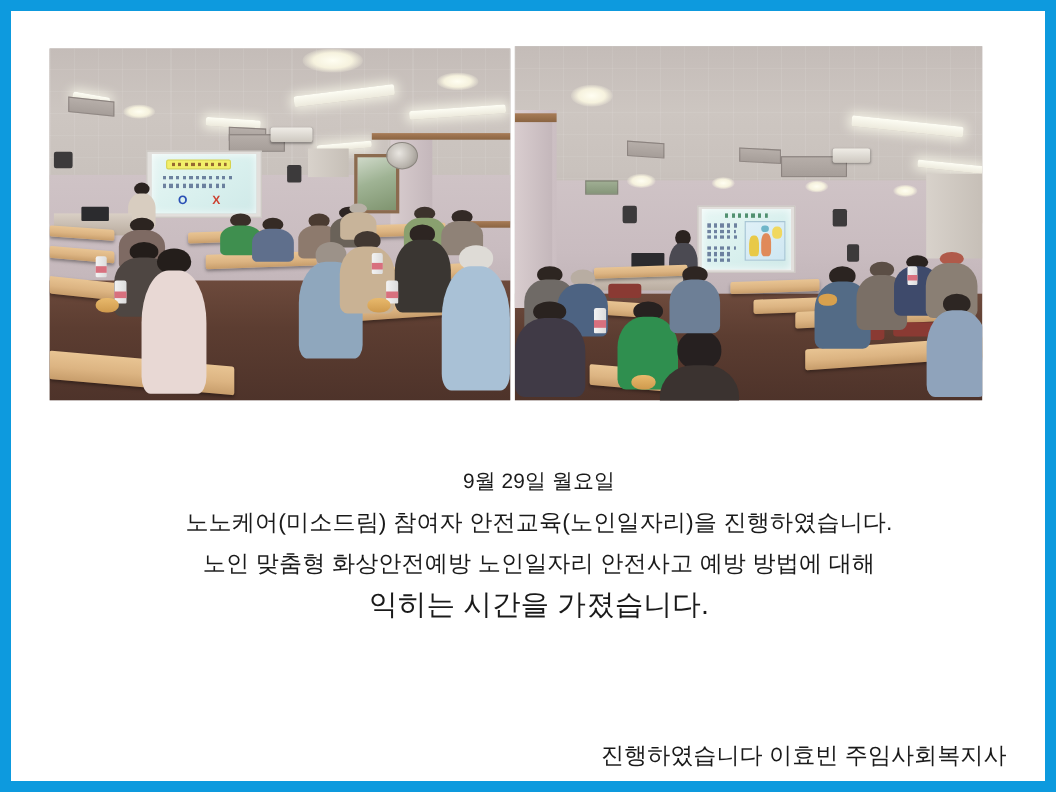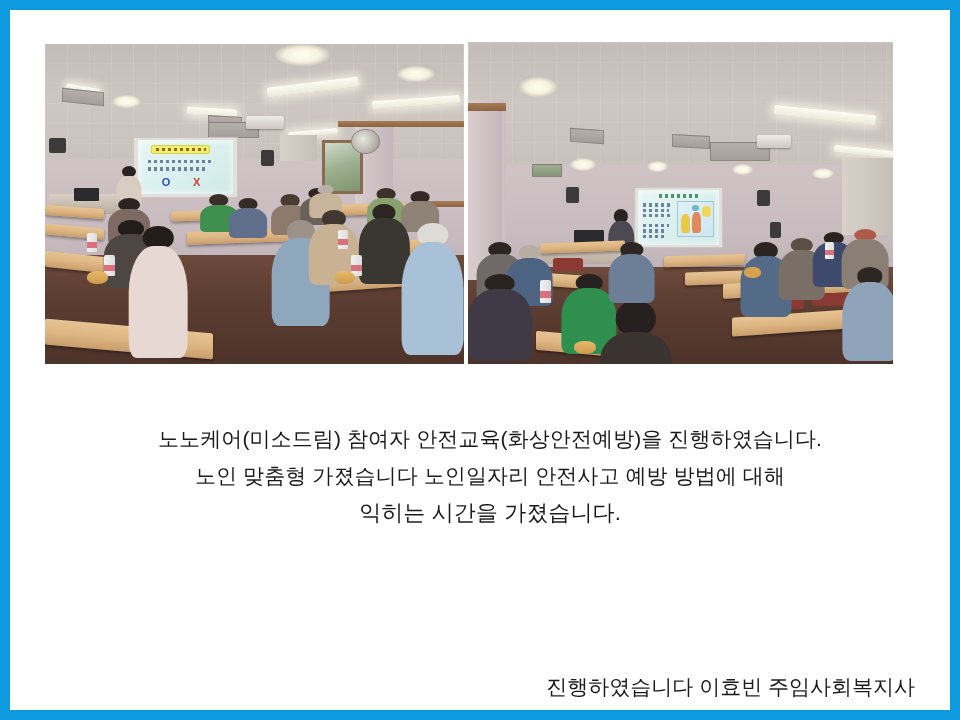--- a/index.html
+++ b/index.html
@@ -207,21 +207,21 @@
     color:#1a1a1a;
   }
   .cline {
     display:block;
     font-family:"Liberation Sans", sans-serif;
     letter-spacing:.1px;
   }
   .cline-1 { font-size:19px; line-height:37px; }
   .cline-2 { font-size:21px; line-height:37px; }
   .cline-3 { font-size:21px; line-height:37px; }
-  .cline-4 { font-size:22px; line-height:37px; }
+  .cline-4 { font-size:26px; line-height:37px; }
   .cline-5 { font-size:21px; line-height:37px; }
 
   #signature {
     position:absolute;
     right:35px; top:663px;
     font-size:21px;
     color:#1a1a1a;
     white-space:nowrap;
   }
 </style>
@@ -472,21 +472,22 @@
         </div>
 
         <div class="bottle" style="left:17%;top:74%;width:2.6%;height:7%;"></div>
         <div class="bottle" style="left:84%;top:62%;width:2.2%;height:5.5%;"></div>
         <div class="bread" style="left:25%;top:93%;width:5%;height:4%;"></div>
         <div class="bread" style="left:65%;top:70%;width:4%;height:3.4%;background:#d8a14e;"></div>
       </div>
     </div>
 
     <div id="caption">
-      <span class="cline cline-2">노노케어(미소드림) 참여자 안전교육(화상안전예방)을  진행하였습니다.</span>
-      <span class="cline cline-3">노인 맞춤형 가졌습니다 노인일자리 안전사고 예방 방법에 대해</span>
+      <span class="cline cline-1">9월 29일 월요일</span>
+      <span class="cline cline-2">노노케어(미소드림) 참여자 안전교육(노인일자리)을  진행하였습니다.</span>
+      <span class="cline cline-3">노인 맞춤형 화상안전예방 노인일자리 안전사고 예방 방법에 대해</span>
       <span class="cline cline-4">익히는 시간을 가졌습니다.</span>
     </div>
 
     <div id="signature">진행하였습니다 이효빈 주임사회복지사</div>
 
   </div>
 </div>
 
 </body></html>

